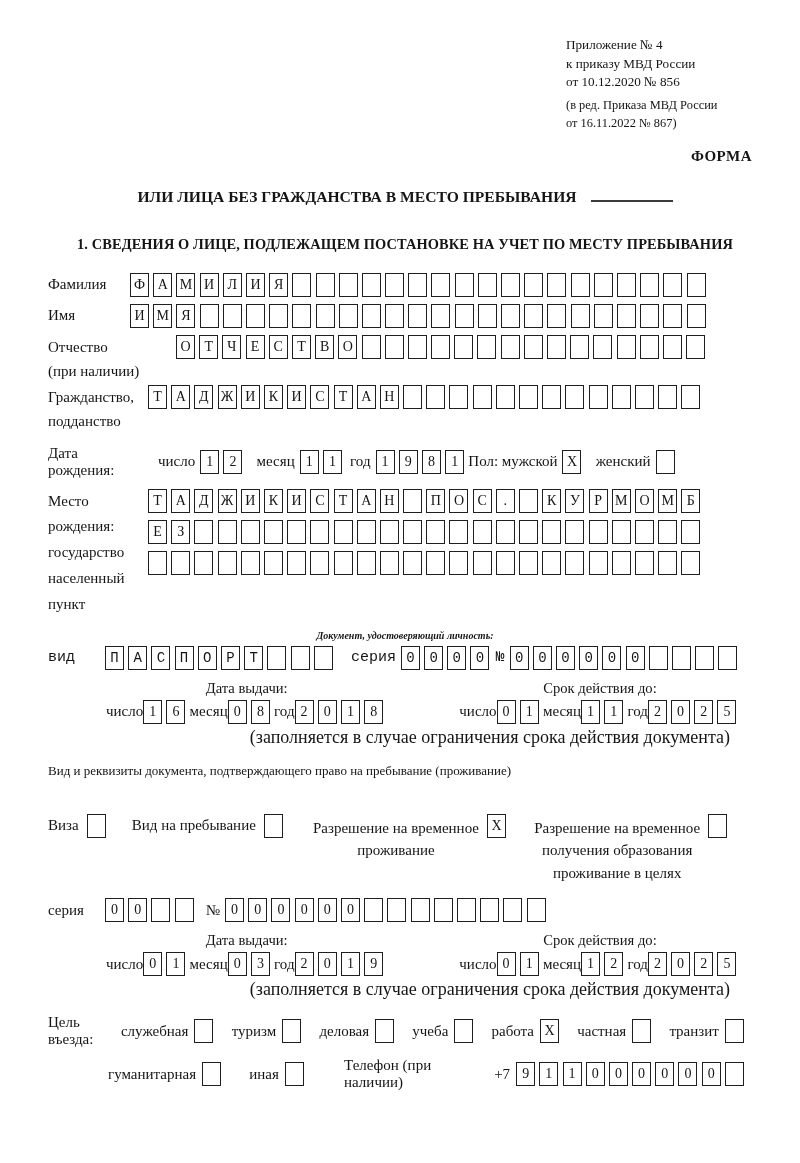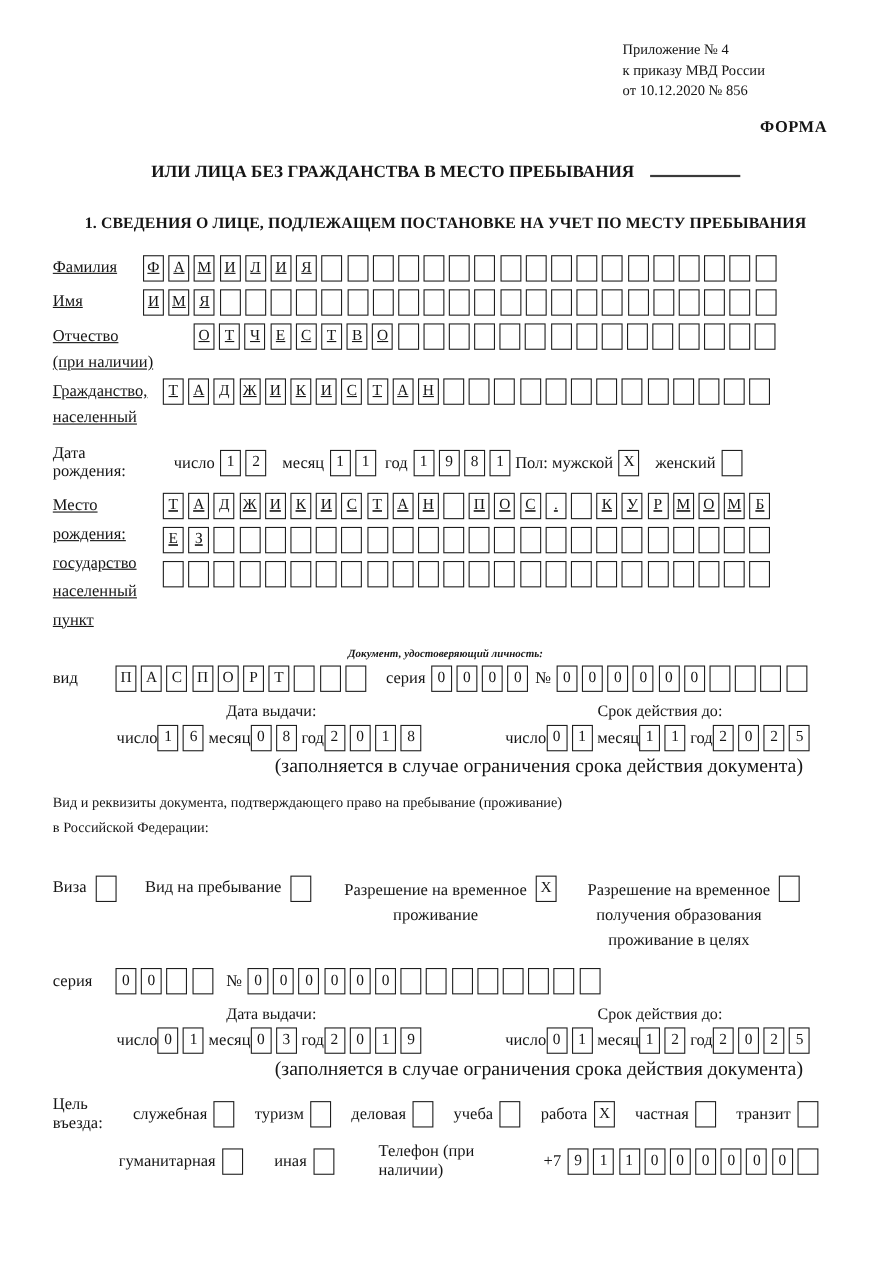--- a/index.html
+++ b/index.html
@@ -14,21 +14,21 @@
 
   .title{ text-align:center;font-weight:bold;font-size:15.6px;line-height:1.55;margin-top:20px;}
   .blank-line{display:inline-block;width:82px;border-bottom:2.2px solid #3a3a3a;height:12px;margin-left:14px;}
   .sect{font-weight:bold;font-size:14.4px;text-align:center;margin-top:26px;letter-spacing:.1px;}
 
   
   .cells{display:inline-flex;white-space:nowrap;}
   .cell{display:inline-block;width:19px;height:24px;border:1.6px solid #1f1f1f;margin-right:4.2px;
         text-align:center;font-size:14px;line-height:22px;background:#fff;flex:0 0 auto;}
 
-  .frow{display:flex;align-items:flex-start;margin-top:7px;text-decoration:underline;}
+  .frow{display:flex;align-items:flex-start;margin-top:7px;}
   .lbl{font-size:15px;padding-top:3px;flex:0 0 auto;}
   .w82{width:82px;} .w100{width:100px;} .w128{width:128px;}
   .lbl-multi{font-size:15px;line-height:1.6;flex:0 0 auto;}
   .stack .frow0{margin-top:0;}
 
   
   .inl{display:flex;align-items:center;font-size:15px;}
   .inl .t{margin:0 5px 0 0;}
   .inl .t2{margin:0 5px 0 10px;}
 
@@ -54,20 +54,24 @@
 </style>
 </head>
 <body>
 
 <div class="page">
 
   <div class="hdr">
     <div>Приложение № 4</div>
     <div>к приказу МВД России</div>
     <div>от 10.12.2020 № 856</div>
+    <div class="amend">
+      <div>(в ред. Приказа МВД России</div>
+      <div>от 16.11.2022 № 867)</div>
+    </div>
   </div>
   <div class="forma">ФОРМА</div>
 
   <div class="title">
     <div>
       <span>ИЛИ ЛИЦА БЕЗ ГРАЖДАНСТВА В МЕСТО ПРЕБЫВАНИЯ</span><span class="blank-line"></span>
     </div>
   </div>
 
   <div class="sect">1. СВЕДЕНИЯ О ЛИЦЕ, ПОДЛЕЖАЩЕМ ПОСТАНОВКЕ НА УЧЕТ ПО МЕСТУ ПРЕБЫВАНИЯ</div>
@@ -162,21 +166,21 @@
         <span class="cell"></span>
         <span class="cell"></span>
         <span class="cell"></span>
         <span class="cell"></span>
       </span>
   </div>
 
   <div class="frow" style="margin-top:2px;">
     <span class="lbl-multi w100">
       <div>Гражданство,</div>
-      <div>населенный</div>
+      <div>подданство</div>
     </span>
     <span class="cells">
         <span class="cell">Т</span>
         <span class="cell">А</span>
         <span class="cell">Д</span>
         <span class="cell">Ж</span>
         <span class="cell">И</span>
         <span class="cell">К</span>
         <span class="cell">И</span>
         <span class="cell">С</span>
@@ -316,21 +320,21 @@
             <span class="cell"></span>
             <span class="cell"></span>
             <span class="cell"></span>
             <span class="cell"></span>
           </span>
         </div>
     </span>
   </div>
 
   <div class="doc-head">Документ, удостоверяющий личность:</div>
-  <div class="inl" style="margin-top:5px;">
+  <div class="inl" style="margin-top:5px;font-family:Liberation Mono, monospace;">
     <span class="t" style="width:52px;">вид</span>
     <span class="cells">
         <span class="cell">П</span>
         <span class="cell">А</span>
         <span class="cell">С</span>
         <span class="cell">П</span>
         <span class="cell">О</span>
         <span class="cell">Р</span>
         <span class="cell">Т</span>
         <span class="cell"></span>
@@ -402,21 +406,20 @@
             <span class="cell">2</span>
             <span class="cell">5</span>
           </span>
       </div>
     </div>
   </div>
   <div class="note">(заполняется в случае ограничения срока действия документа)</div>
 
   <div class="para">
     <div>Вид и реквизиты документа, подтверждающего право на пребывание (проживание)</div>
-    <div>в Российской Федерации:</div>
   </div>
 
   <div class="permits">
     <span class="opt">
       <span class="txt">Виза</span>
       <span class="cells">
           <span class="cell"></span>
         </span>
     </span>
     <span class="opt" style="margin-left:22px;">

